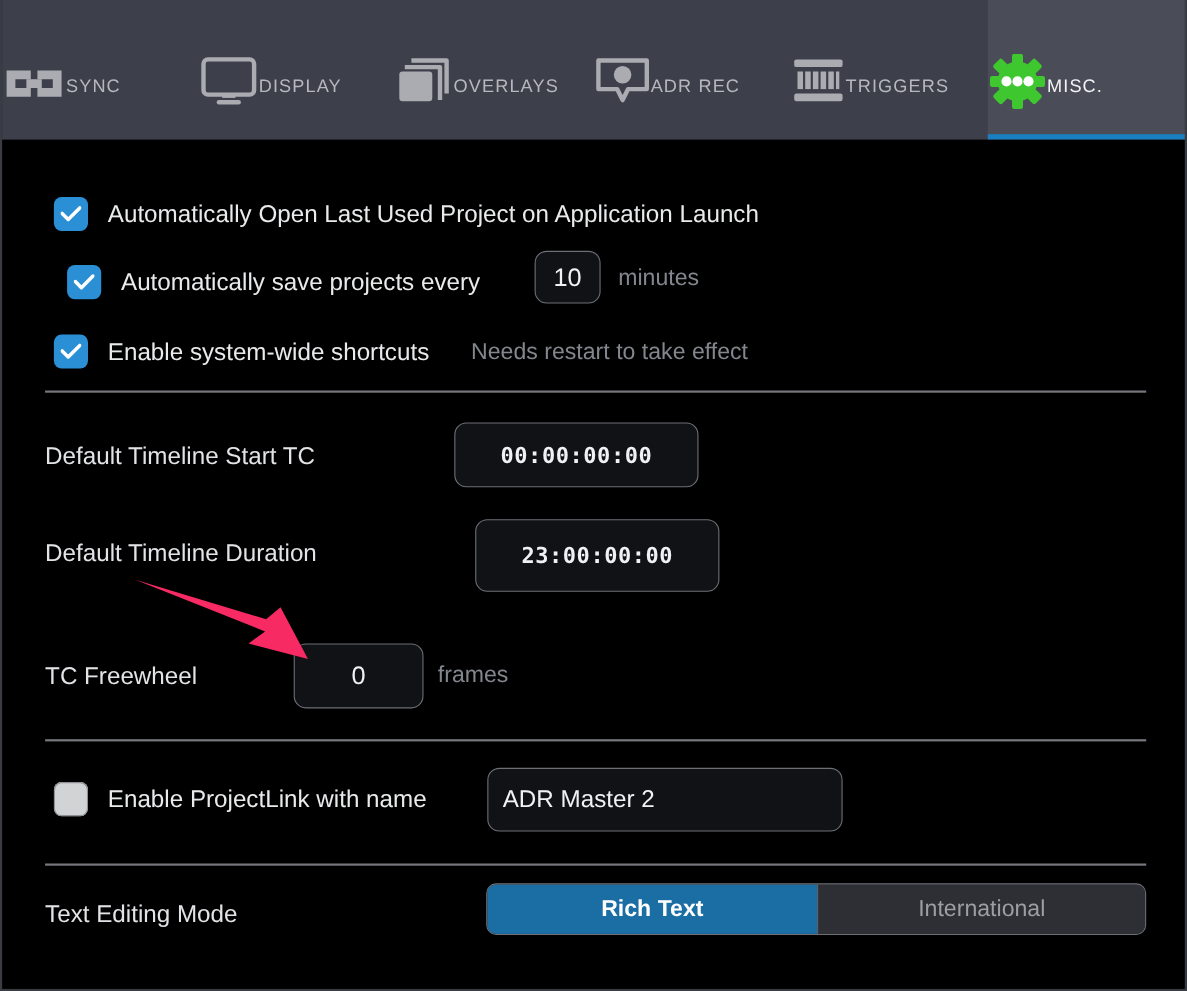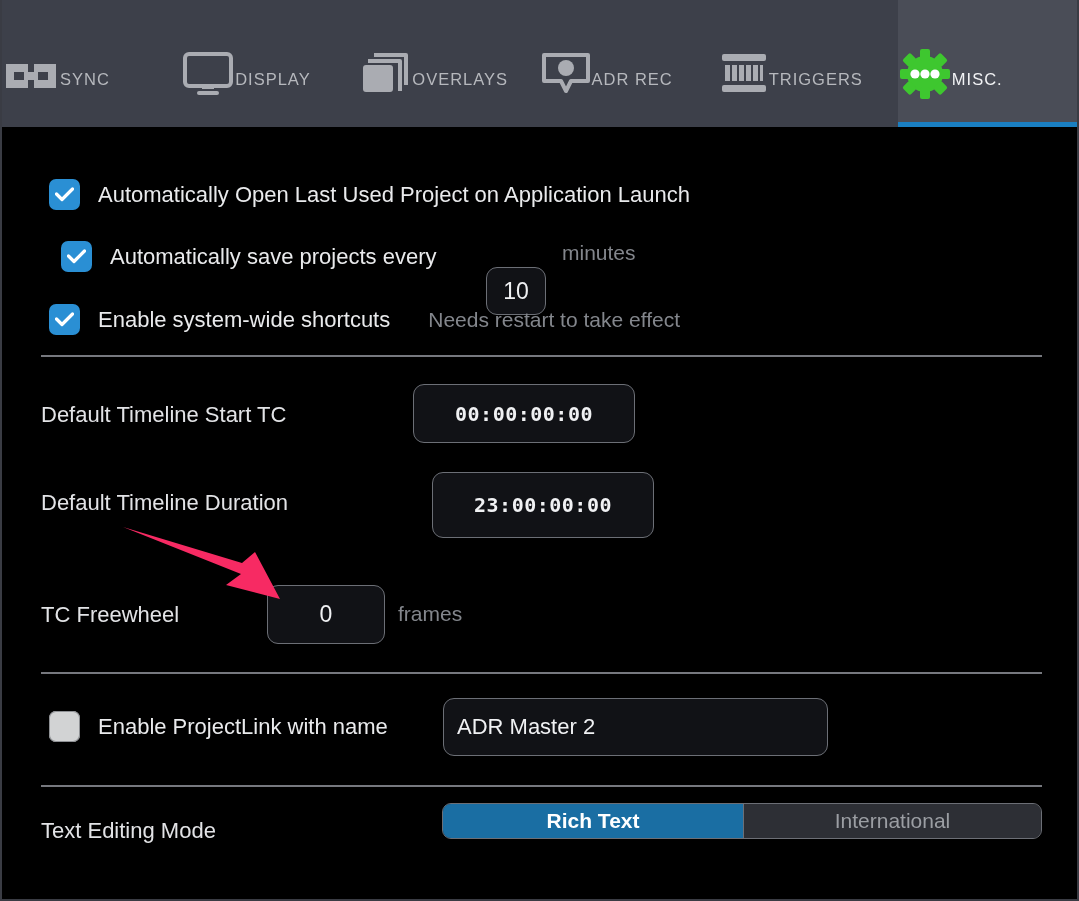--- a/index.html
+++ b/index.html
@@ -221,21 +221,21 @@
     </div>
 
     <div class="row" style="left:47px; top:114px;padding-left:12px;">
       <div class="cb on">
         <svg width="19" height="15" viewBox="0 0 19 15">
             <path d="M1.5 7 L7 12.5 L17.5 2" fill="none" stroke="#ffffff" stroke-width="3.2" stroke-linecap="round" stroke-linejoin="round"></path>
           </svg>
       </div>
       <div class="label-main" style="margin-left:18px;">Automatically save projects every</div>
     </div>
-    <div class="field num" style="position:absolute; left:484px; top:101px; width:60px; height:48px;margin-top:39px;">10</div>
+    <div class="field num" style="position:absolute; left:484px; top:101px; width:60px; height:48px;">10</div>
     <div class="label-dim" style="position:absolute; left:560px; top:114px;">minutes</div>
 
     <div class="row" style="left:47px; top:177px;">
       <div class="cb on">
         <svg width="19" height="15" viewBox="0 0 19 15">
             <path d="M1.5 7 L7 12.5 L17.5 2" fill="none" stroke="#ffffff" stroke-width="3.2" stroke-linecap="round" stroke-linejoin="round"></path>
           </svg>
       </div>
       <div class="label-main" style="margin-left:18px;">Enable system-wide shortcuts</div>
       <div class="label-dim" style="margin-left:38px;">Needs restart to take effect</div>
@@ -254,26 +254,26 @@
     <div class="label-dim" style="position:absolute; left:396px; top:475px;">frames</div>
 
     <div class="sep" style="top:545px;"></div>
 
     <div class="row" style="left:47px; top:584px;">
       <div class="cb off">
         
       </div>
       <div class="label-main" style="margin-left:18px;">Enable ProjectLink with name</div>
     </div>
-    <div class="field text" style="position:absolute; left:441px; top:571px; width:385px; height:58px;">ADR Master 2</div>
+    <div class="field text" style="position:absolute; left:441px; top:571px; width:323px; height:58px;">ADR Master 2</div>
 
     <div class="sep" style="top:658px;"></div>
 
     <div class="label-left" style="position:absolute; left:39px; top:691px;">Text Editing Mode</div>
-    <div class="seg" style="left:440px; top:676px; width:600px; height:36px;">
+    <div class="seg" style="left:440px; top:676px; width:600px; height:47px;">
       <div class="seg-item sel" style="width:300px;">Rich Text</div>
       <div class="seg-div"></div>
       <div class="seg-item unsel" style="flex:1;">International</div>
     </div>
 
   </div>
 
   <svg class="arrow" width="1079" height="901">
     <path d="M121,527 L239,574 L224,585 L278,599 L253,552 L240,563 Z" fill="#f72a63"></path>
   </svg>

